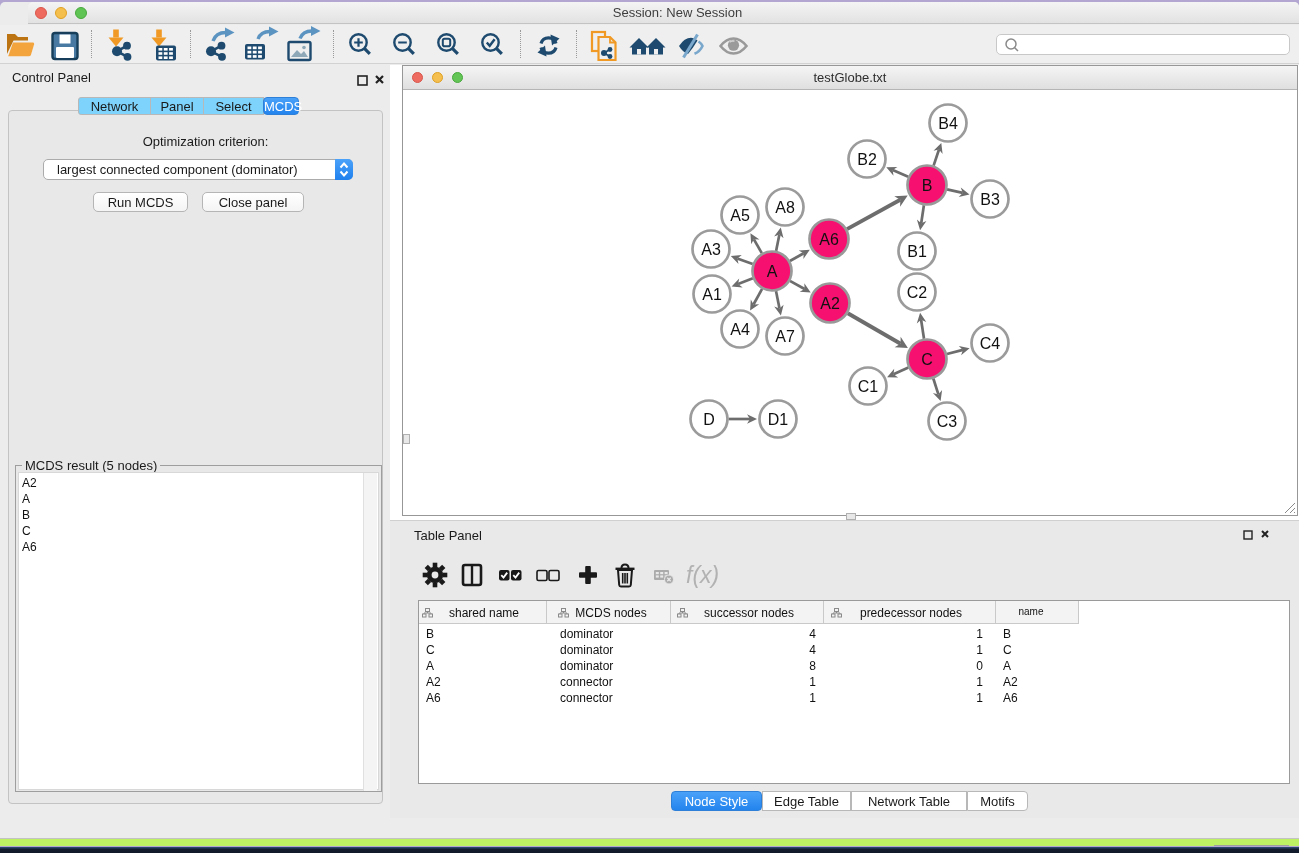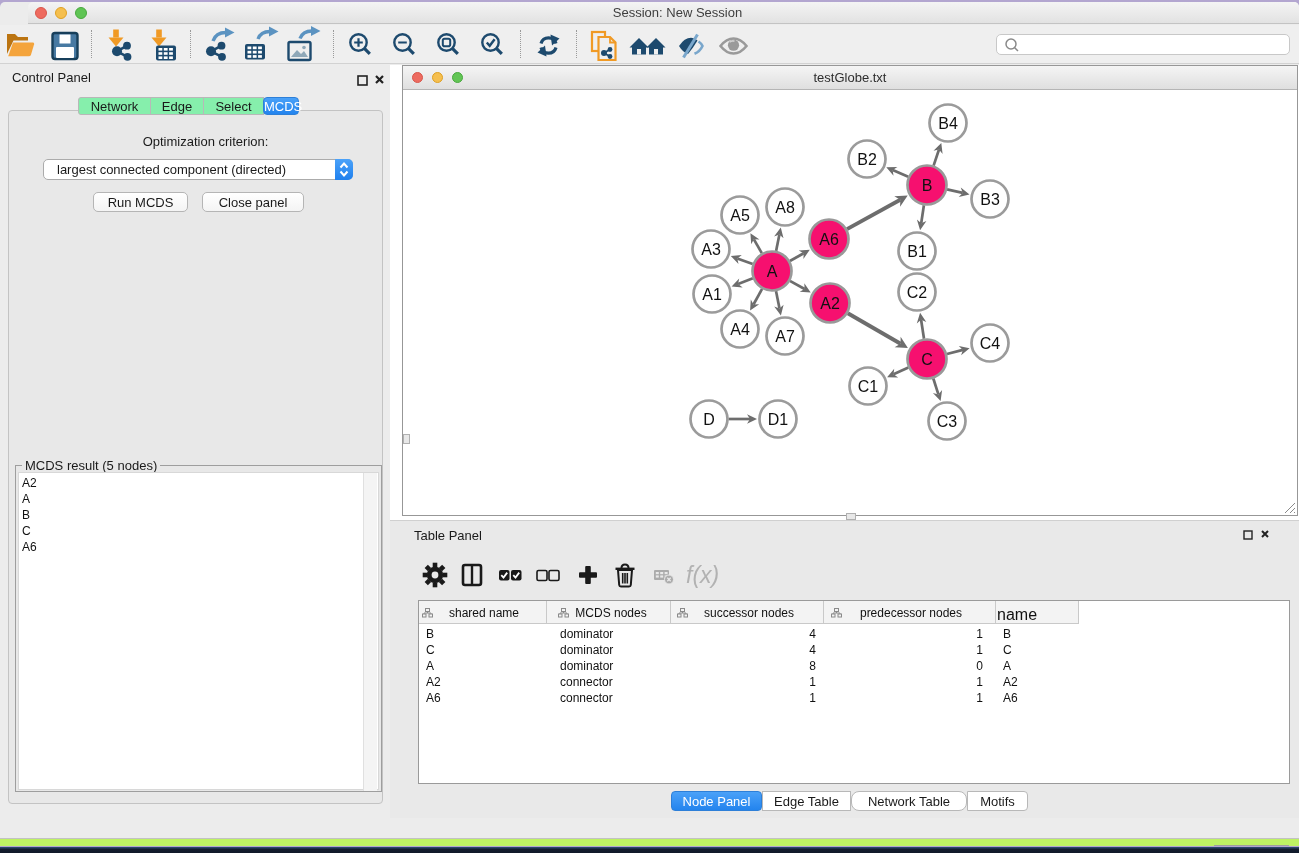--- a/index.html
+++ b/index.html
@@ -8,21 +8,21 @@
 .win { position:absolute; left:0; top:2px; width:1299px; height:844px; background:#ececec; border-radius:5px 5px 0 0; overflow:hidden; }
 .titlebar { position:absolute; left:0; top:0; width:1299px; height:22px; background:linear-gradient(#f4f4f4,#e2e2e2); border-bottom:1px solid #c3c3c3; border-radius:5px 5px 0 0;margin-left:28px; }
 .tl { position:absolute; top:5px; width:12px; height:12px; border-radius:50%; }
 .title { position:absolute; top:3px; width:100%; text-align:center; font-size:13px; color:#3e3e3e; }
 .toolbar { position:absolute; left:0; top:23px; width:1299px; height:39px; background:#efefef; border-bottom:1px solid #d2d2d2; }
 .sep { position:absolute; top:5px; height:28px; width:0; border-left:1px dotted #9a9a9a; }
 .searchbox { position:absolute; left:996px; top:9px; width:294px; height:21px; background:#fff; border:1px solid #c8c8c8; border-radius:5px; }
 .cpanel { position:absolute; left:0; top:63px; width:390px; height:753px; background:#ececec; }
 .paneltitle { font-size:13px; color:#1a1a1a; position:absolute; }
 .tabs { position:absolute; top:32px; left:78px; height:18px; z-index:5; }
-.tab { position:absolute; top:0; height:18px; background:#86efac; border:1px solid #b8b8b8; font-size:13px; color:#1a1a1a; text-align:center; line-height:17px; }
+.tab { position:absolute; top:0; height:18px; background:#7dd3fc; border:1px solid #b8b8b8; font-size:13px; color:#1a1a1a; text-align:center; line-height:17px; }
 .tabsel { background:linear-gradient(#4aa1f8,#2384ee); color:#fff; border:1px solid #2d7fd8; border-radius:4px; }
 .cpane { position:absolute; left:8px; top:45px; width:375px; height:694px; background:#e8e8e8; border:1px solid #c3c3c3; border-radius:4px; }
 .btn { position:absolute; background:linear-gradient(#ffffff,#f4f4f4); border:1px solid #b5b5b5; border-radius:5px; font-size:13px; color:#1a1a1a; text-align:center; }
 .rightarea { position:absolute; left:390px; top:63px; width:909px; height:455px; background:#ffffff; }
 .iwin { position:absolute; left:12px; top:0px; width:896px; height:451px; border:1px solid #979797; background:#fff; }
 .iwin-tb { position:absolute; left:0; top:0; width:100%; height:24px; background:linear-gradient(#f5f5f5,#dfdfdf); border-bottom:1px solid #b5b5b5; }
 .itl { position:absolute; top:6px; width:11px; height:11px; border-radius:50%; }
 .tpanel { position:absolute; left:390px; top:518px; width:909px; height:298px; background:#e9e9e9; border-top:1px solid #d0d0d0; }
 .tbl { position:absolute; left:28px; top:79px; width:872px; height:184px; background:#fff; border:1px solid #9a9a9a; }
 .statusbar { position:absolute; left:0; top:836px; width:1299px; height:31px; background:#bef264; border-top:1px solid #c2c2c2; }
@@ -142,28 +142,28 @@
   </div>
 
   <div class="cpanel">
     <div class="paneltitle" style="left:12px;top:6px;line-height:13px;">Control Panel</div>
     <svg width="32" height="14" style="position:absolute;left:356px;top:9px;">
       <rect x="2" y="2" width="9" height="9" fill="none" stroke="#222" stroke-width="1.6"></rect>
       <path d="M20 2 L27 9 M27 2 L20 9" stroke="#222" stroke-width="2.2"></path>
     </svg>
     <div class="tabs">
       <div class="tab" style="left:0; width:73px; border-radius:3px 0 0 3px;">Network</div>
-      <div class="tab" style="left:72px; width:54px;">Edge</div>
+      <div class="tab" style="left:72px; width:54px;">Panel</div>
       <div class="tab" style="left:125px; width:61px;">Select</div>
       <div class="tab tabsel" style="left:185px; width:36px;">MCDS</div>
     </div>
     <div class="cpane">
       <div style="position:absolute;left:10px;top:24px;width:100%;text-align:center;font-size:13px;line-height:13px;color:#1a1a1a;">Optimization criterion:</div>
       <div style="position:absolute;left:34px;top:48px;width:310px;height:21px;background:#fff;border:1px solid #ababab;border-radius:5px;">
-        <div style="position:absolute;left:13px;top:2px;font-size:13px;color:#1a1a1a;">largest connected component (directed)</div>
+        <div style="position:absolute;left:13px;top:2px;font-size:13px;color:#1a1a1a;">largest connected component (dominator)</div>
         <div style="position:absolute;right:-1px;top:-1px;width:18px;height:21px;background:linear-gradient(#4ba2f9,#1f80ee);border-radius:0 5px 5px 0;">
           <svg width="18" height="21">
             <path d="M5.5 8.5 L9 4.5 L12.5 8.5" fill="none" stroke="#fff" stroke-width="2"></path>
             <path d="M5.5 12.5 L9 16.5 L12.5 12.5" fill="none" stroke="#fff" stroke-width="2"></path>
           </svg>
         </div>
       </div>
       <div class="btn" style="left:84px;top:81px;width:95px;height:20px;line-height:19px;">Run MCDS</div>
       <div class="btn" style="left:193px;top:81px;width:102px;height:20px;line-height:19px;">Close panel</div>
 
@@ -355,21 +355,21 @@
             <rect x="3.5" y="0.5" width="4" height="3" fill="none" stroke="#8a8a8a"></rect>
             <rect x="0.5" y="6" width="3.5" height="3" fill="none" stroke="#8a8a8a"></rect>
             <rect x="7" y="6" width="3.5" height="3" fill="none" stroke="#8a8a8a"></rect>
             <path d="M5.5,3.5 V5 M2,6 V5 H9 V6" fill="none" stroke="#8a8a8a"></path>
           </svg>
         </div>
 <div style="position:absolute;left:-15px;top:5px;width:160px;text-align:center;font-size:12px;color:#111;">shared name</div>
 <div style="position:absolute;left:112px;top:5px;width:160px;text-align:center;font-size:12px;color:#111;">MCDS nodes</div>
 <div style="position:absolute;left:250px;top:5px;width:160px;text-align:center;font-size:12px;color:#111;">successor nodes</div>
 <div style="position:absolute;left:412px;top:5px;width:160px;text-align:center;font-size:12px;color:#111;">predecessor nodes</div>
-<div style="position:absolute;left:532px;top:5px;width:160px;text-align:left;font-size:16px;color:#111;margin-left:46px;">name</div>
+<div style="position:absolute;left:532px;top:5px;width:160px;text-align:center;font-size:10px;color:#111;">name</div>
 <div style="position:absolute;left:7px;top:26px;font-size:12px;color:#111;">B</div>
 <div style="position:absolute;left:141px;top:26px;font-size:12px;color:#111;">dominator</div>
 <div style="position:absolute;left:297px;top:26px;width:100px;text-align:right;font-size:12px;color:#111;">4</div>
 <div style="position:absolute;left:464px;top:26px;width:100px;text-align:right;font-size:12px;color:#111;">1</div>
 <div style="position:absolute;left:584px;top:26px;font-size:12px;color:#111;">B</div>
 <div style="position:absolute;left:7px;top:42px;font-size:12px;color:#111;">C</div>
 <div style="position:absolute;left:141px;top:42px;font-size:12px;color:#111;">dominator</div>
 <div style="position:absolute;left:297px;top:42px;width:100px;text-align:right;font-size:12px;color:#111;">4</div>
 <div style="position:absolute;left:464px;top:42px;width:100px;text-align:right;font-size:12px;color:#111;">1</div>
 <div style="position:absolute;left:584px;top:42px;font-size:12px;color:#111;">C</div>
@@ -382,23 +382,23 @@
 <div style="position:absolute;left:141px;top:74px;font-size:12px;color:#111;">connector</div>
 <div style="position:absolute;left:297px;top:74px;width:100px;text-align:right;font-size:12px;color:#111;">1</div>
 <div style="position:absolute;left:464px;top:74px;width:100px;text-align:right;font-size:12px;color:#111;">1</div>
 <div style="position:absolute;left:584px;top:74px;font-size:12px;color:#111;">A2</div>
 <div style="position:absolute;left:7px;top:90px;font-size:12px;color:#111;">A6</div>
 <div style="position:absolute;left:141px;top:90px;font-size:12px;color:#111;">connector</div>
 <div style="position:absolute;left:297px;top:90px;width:100px;text-align:right;font-size:12px;color:#111;">1</div>
 <div style="position:absolute;left:464px;top:90px;width:100px;text-align:right;font-size:12px;color:#111;">1</div>
 <div style="position:absolute;left:584px;top:90px;font-size:12px;color:#111;">A6</div>
 </div>
-    <div style="position:absolute;left:281px;top:270px;width:91px;height:20px;background:linear-gradient(#4aa1f8,#2384ee);color:#fff;border:1px solid #2d7fd8;border-radius:4px;text-align:center;line-height:19px;font-size:13px;">Node Panel</div>
+    <div style="position:absolute;left:281px;top:270px;width:91px;height:20px;background:linear-gradient(#4aa1f8,#2384ee);color:#fff;border:1px solid #2d7fd8;border-radius:4px;text-align:center;line-height:19px;font-size:13px;">Node Style</div>
 <div style="position:absolute;left:372px;top:270px;width:89px;height:20px;background:#fff;color:#1a1a1a;border:1px solid #b8b8b8;border-radius:0;text-align:center;line-height:19px;font-size:13px;">Edge Table</div>
-<div style="position:absolute;left:461px;top:270px;width:116px;height:20px;background:#fff;color:#1a1a1a;border:1px solid #b8b8b8;border-radius:8px;text-align:center;line-height:19px;font-size:13px;">Network Table</div>
+<div style="position:absolute;left:461px;top:270px;width:116px;height:20px;background:#fff;color:#1a1a1a;border:1px solid #b8b8b8;border-radius:0;text-align:center;line-height:19px;font-size:13px;">Network Table</div>
 <div style="position:absolute;left:577px;top:270px;width:61px;height:20px;background:#fff;color:#1a1a1a;border:1px solid #b8b8b8;border-radius:0 4px 4px 0;text-align:center;line-height:19px;font-size:13px;">Motifs</div>
   </div>
   <div class="statusbar">
     <div style="position:absolute;left:11px;top:7px;width:25px;height:21px;background:#fdfdfd;border:1px solid #a9a9a9;">
       <svg width="23" height="19">
         <circle cx="6" cy="5" r="1.6" fill="#222"></circle>
           <circle cx="6" cy="9.5" r="1.6" fill="#222"></circle>
           <circle cx="6" cy="14" r="1.6" fill="#222"></circle>
         <line x1="6" y1="5" x2="6" y2="14" stroke="#222" stroke-width="1"></line>
         <rect x="9" y="3.8" width="9" height="2.6" fill="#222"></rect>

